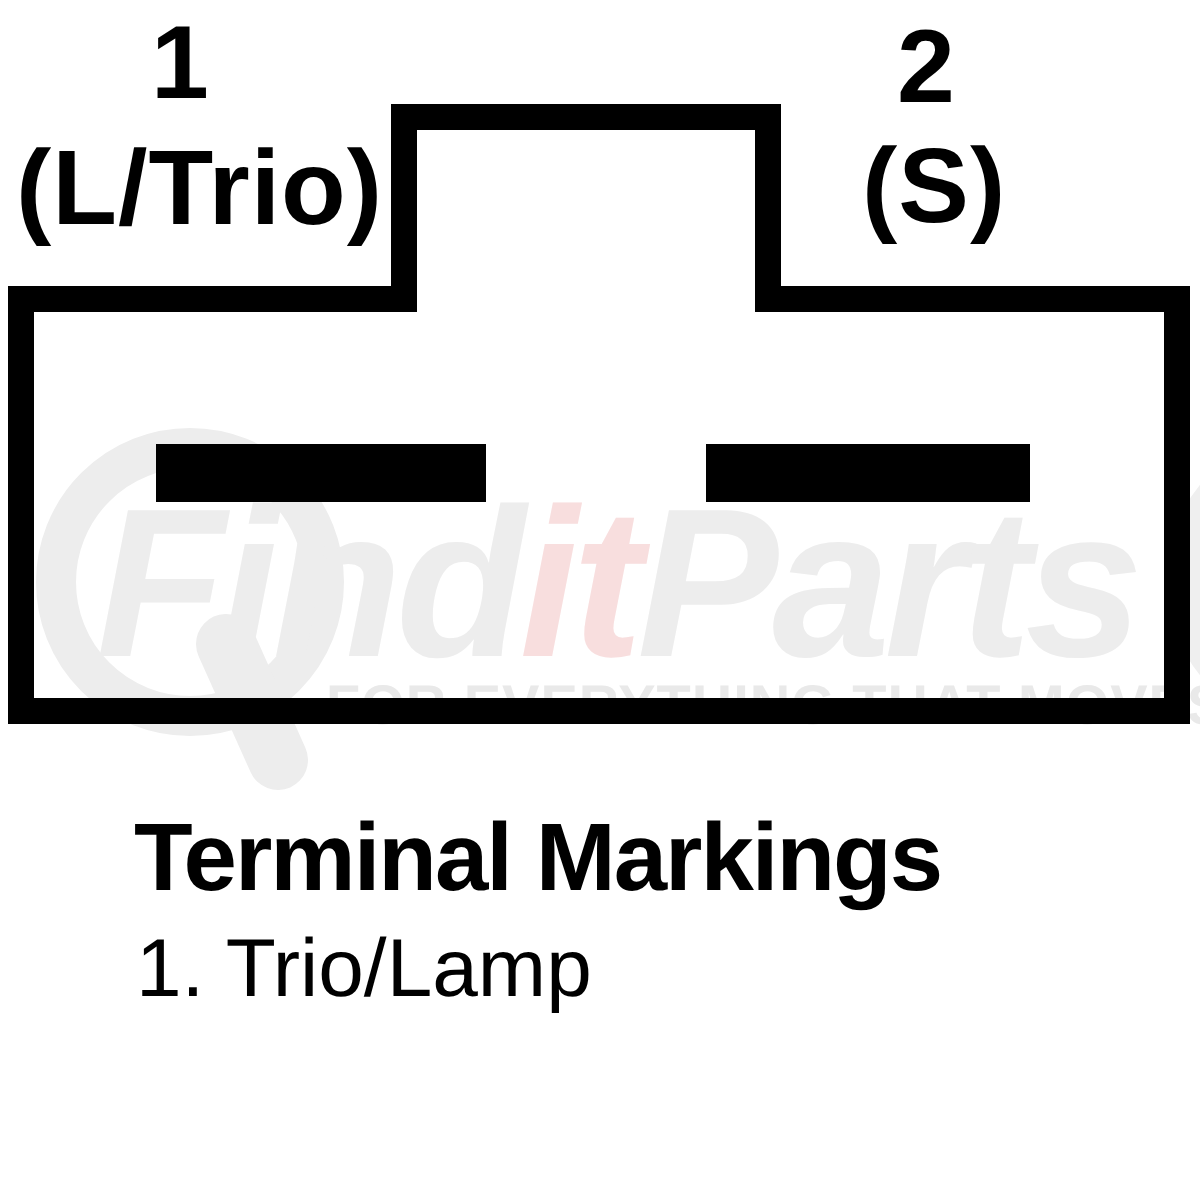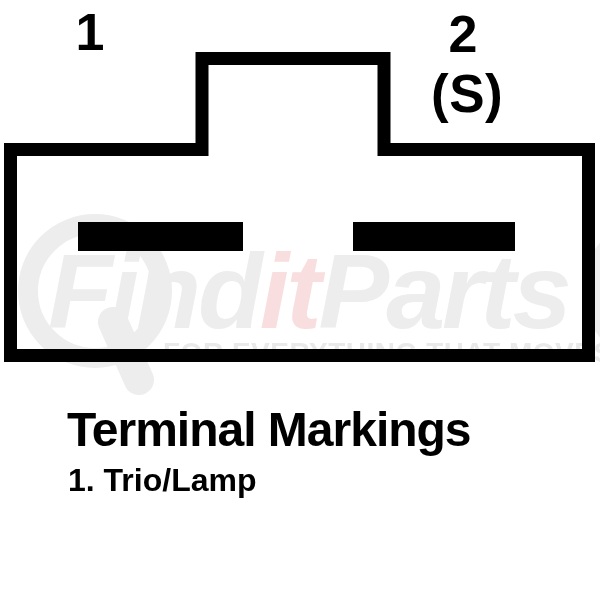--- a/index.html
+++ b/index.html
@@ -5,21 +5,21 @@
   html,body{margin:0;padding:0;background:#fff;}
   #stage{
     position:relative;width:600px;height:600px;background:#ffffff;
     font-family:"Liberation Sans",sans-serif;overflow:hidden;
   }
   #artwork{position:absolute;left:0;top:0;width:600px;height:600px;}
   .lbl{position:absolute;color:#000;line-height:1;white-space:nowrap;}
   .t-num{font-size:52px;font-weight:bold;text-align:center;}
   .t-name{font-size:53px;font-weight:bold;letter-spacing:0.5px;}
   .legend-title{font-size:48px;font-weight:bold;letter-spacing:-1px;}
-  .legend-item{font-size:32px;font-weight:bold;}
+  .legend-item{font-size:41px;font-weight:normal;}
 </style>
 </head>
 <body>
 
 <div id="stage">
 
   <svg id="artwork" viewBox="0 0 600 600" xmlns="http://www.w3.org/2000/svg">
 
     <g>
       <circle cx="95" cy="291" r="67" fill="none" stroke="#ededed" stroke-width="20"></circle>
@@ -29,19 +29,20 @@
       <text x="163" y="362" font-family="Liberation Sans, sans-serif" font-size="28" font-weight="bold" fill="#e9e9e9" letter-spacing="0.5">FOR EVERYTHING THAT MOVES</text>
     </g>
 
     <path d="M 10.5 149.5 H 202 V 58.5 H 384 V 149.5 H 588.5 V 355.5 H 10.5 Z" fill="none" stroke="#000000" stroke-width="13" stroke-linejoin="miter"></path>
 
     <rect x="78" y="222" width="165" height="29" fill="#000000"></rect>
     <rect x="353" y="222" width="162" height="29" fill="#000000"></rect>
   </svg>
 
   <div class="lbl t-num" style="left:70px;top:6px;width:40px;">1</div>
+  <div class="lbl t-name" style="left:8px;top:68px;">(L/Trio)</div>
   <div class="lbl t-num" style="left:443px;top:8px;width:40px;">2</div>
   <div class="lbl t-name" style="left:431px;top:67px;">(S)</div>
 
   <div class="lbl legend-title" style="left:67px;top:406px;text-align:right;">Terminal Markings</div>
   <div class="lbl legend-item" style="left:68px;top:464px;">1. Trio/Lamp</div>
 
 </div>
 
 </body></html>

